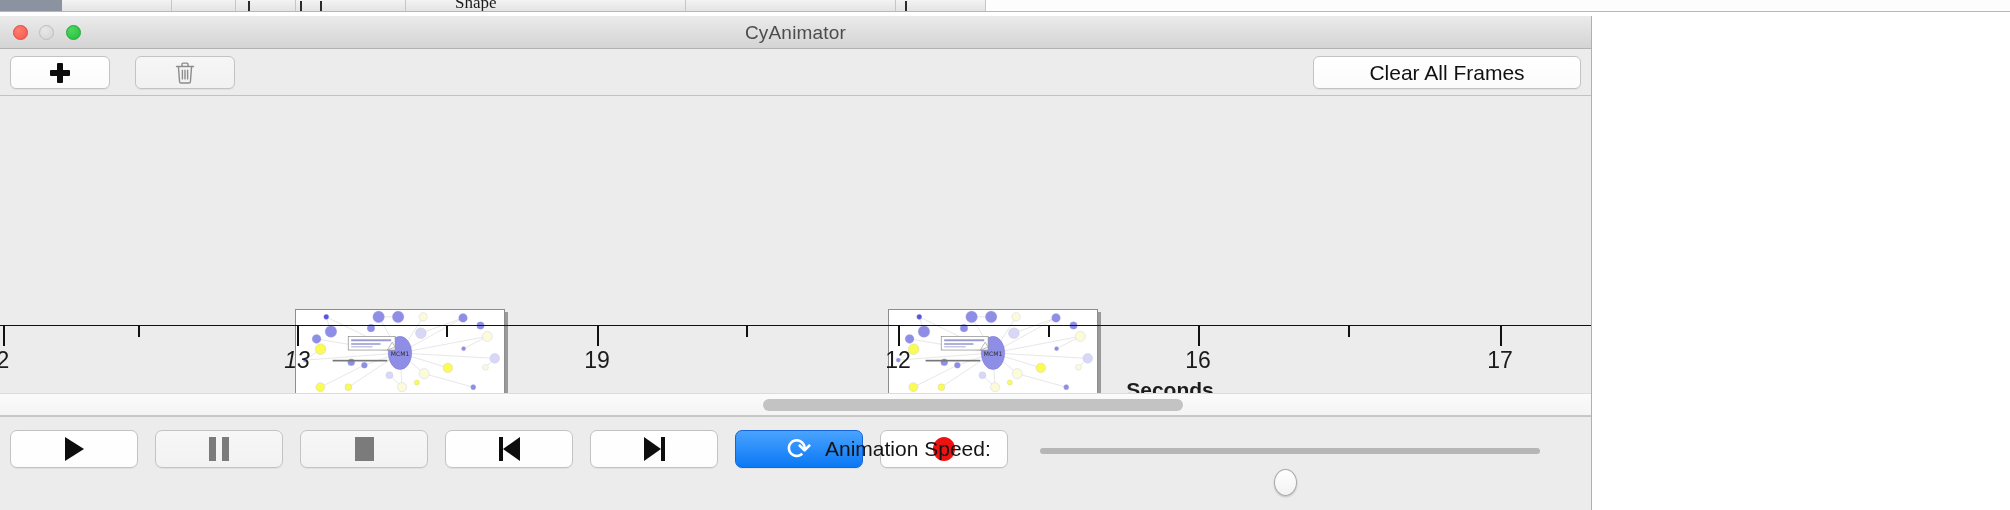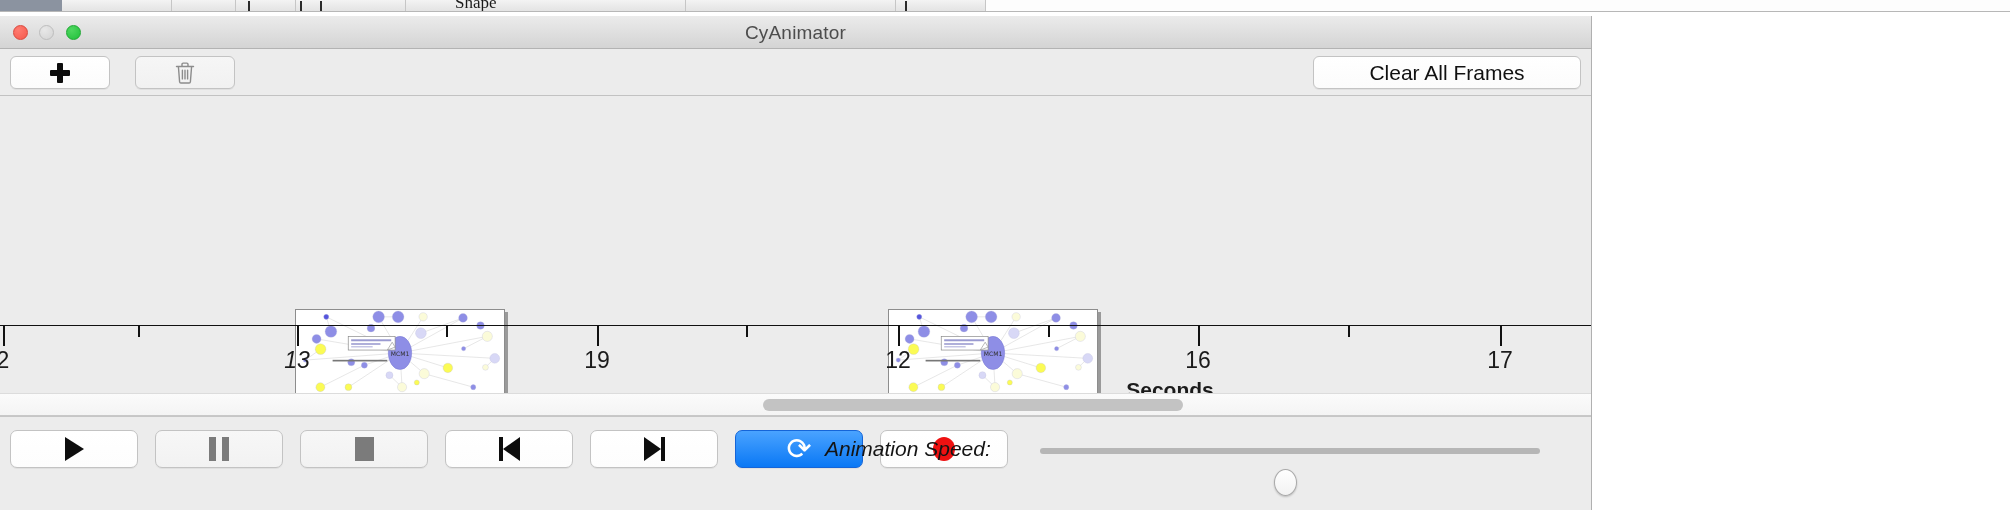--- a/index.html
+++ b/index.html
@@ -164,21 +164,20 @@
            border-top:12px solid transparent;border-bottom:12px solid transparent; }
   .tri-r { width:0;height:0;border-left:17px solid #0d0d0d;
            border-top:12px solid transparent;border-bottom:12px solid transparent; }
   .ic-loop { font-size: 30px; color: #fff; line-height: 1;
              font-family: "DejaVu Sans", sans-serif; }
   .ic-record { width:22px; height:24px; border-radius:50%; background:#ee1111; }
 
   #speed-label {
     position: absolute; top: 20px; font-size: 21px; color: #141414;
     white-space: nowrap;
-    font-style: italic;
   }
   #speed-track {
     position: absolute; top: 31px; height: 6px; border-radius: 3px;
     background: #b6b6b6;
   }
   #speed-thumb {
     position: absolute; top: 21px; width: 23px; height: 27px;
     border-radius: 50%; background: linear-gradient(#ffffff,#f2f2f2);
     border: 1px solid #a9a9a9;
     box-shadow: 0 1px 2px rgba(0,0,0,.2);

